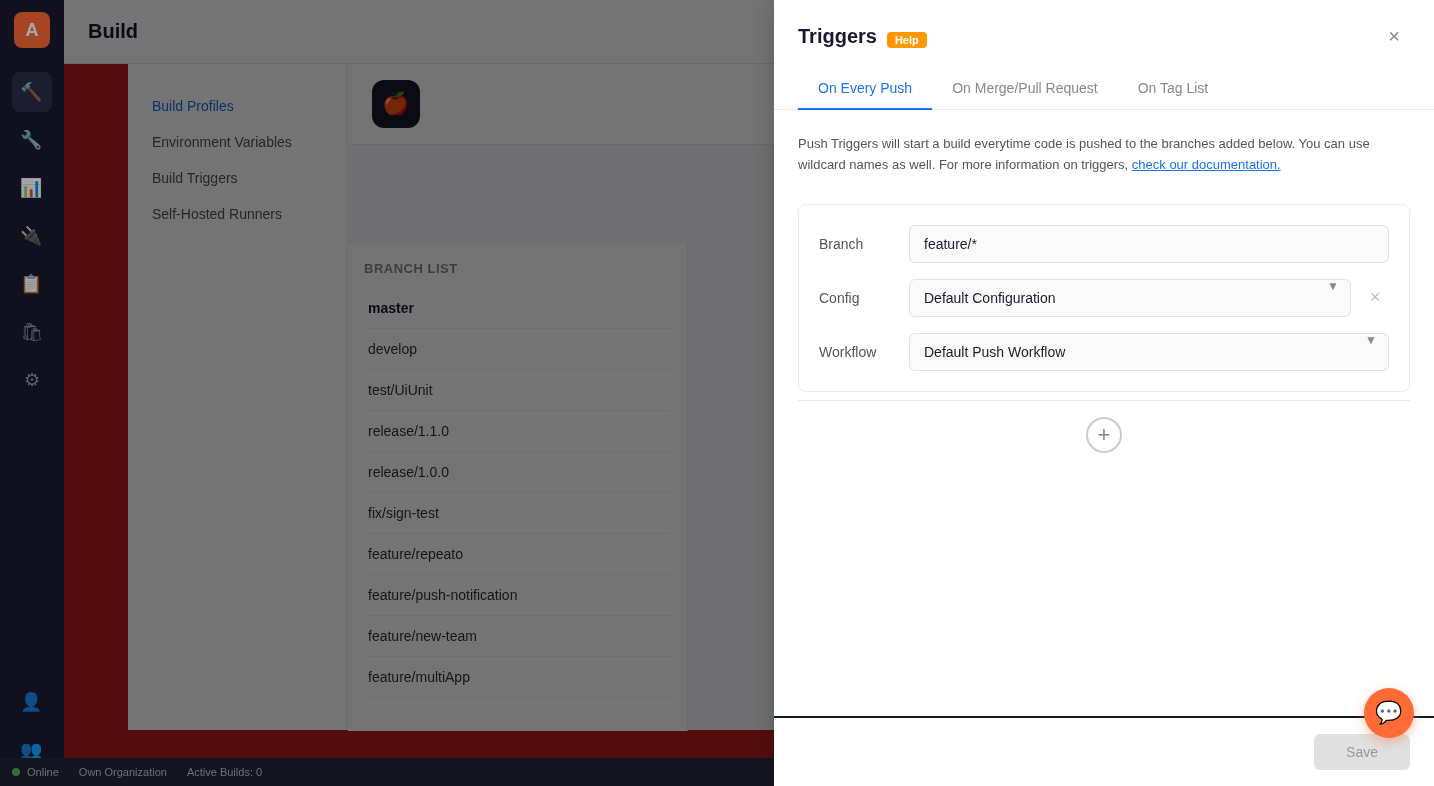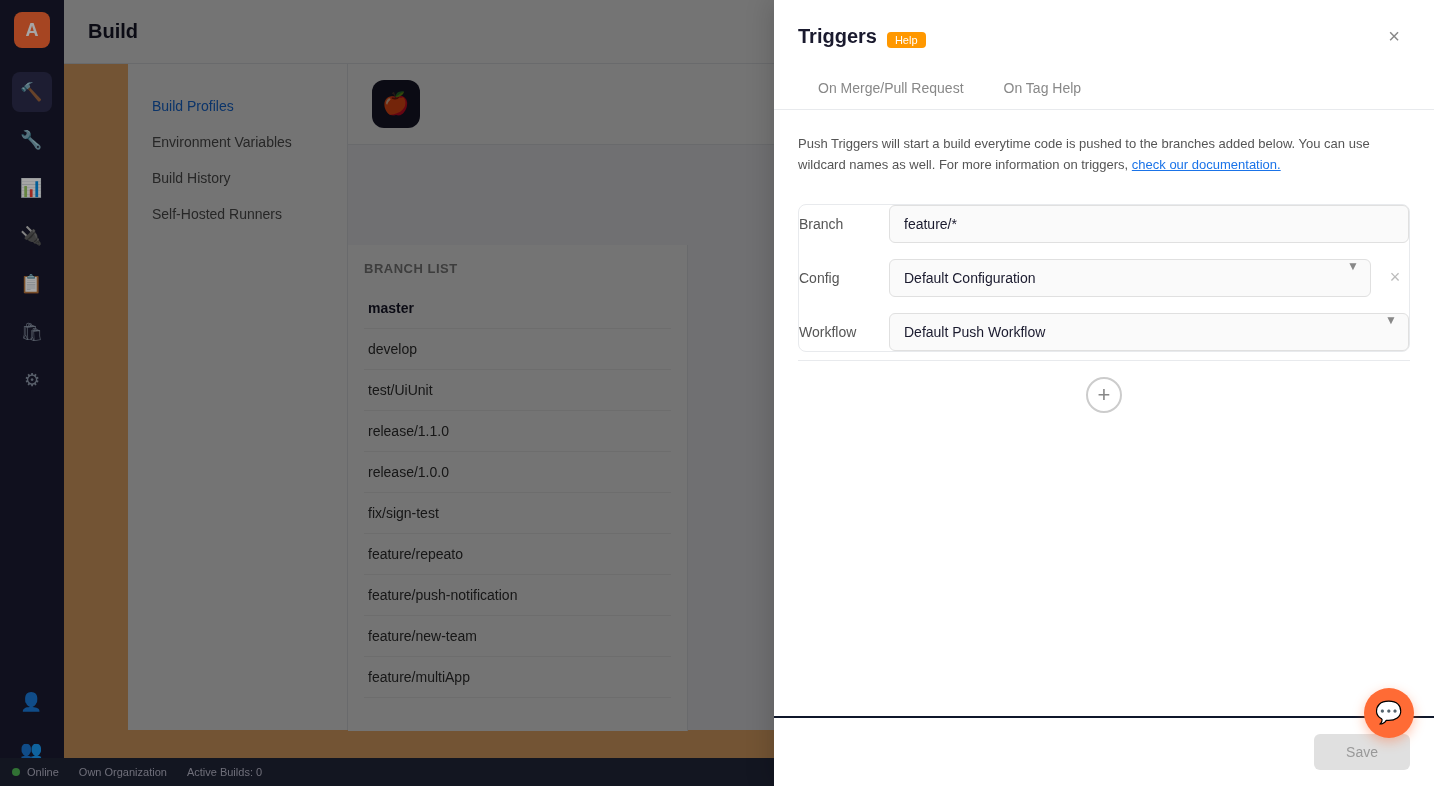--- a/index.html
+++ b/index.html
@@ -53,21 +53,21 @@
       font-size: 11px;
       gap: 20px;
       z-index: 10;
     }
     .status-dot { width: 8px; height: 8px; border-radius: 50%; background: #4caf50; display: inline-block; margin-right: 4px; }
 
     
     .main-content {
       position: absolute;
       left: 64px; top: 0; right: 0; bottom: 28px;
-      background: #fdba74;
+      background: #b91c1c;
       filter: brightness(0.7);
     }
 
     
     .top-bar {
       background: white;
       padding: 0 24px;
       height: 64px;
       display: flex; align-items: center;
       border-bottom: 1px solid #e8eaed;
@@ -170,21 +170,21 @@
       margin-bottom: 16px;
     }
     .modal-title {
       font-size: 20px; font-weight: 600; color: #1a1a2e;
       display: flex; align-items: flex-end; gap: 10px;
     }
     .help-badge {
       background: #ff9800;
       color: white;
       font-size: 11px;
-      font-weight: 400;
+      font-weight: 700;
       padding: 2px 8px;
       border-radius: 4px;
     }
     .modal-close {
       width: 32px; height: 32px;
       border: none; background: none;
       font-size: 20px; color: #888;
       cursor: pointer;
       display: flex; align-items: center; justify-content: center;
     }
@@ -220,20 +220,21 @@
       margin-bottom: 28px;
     }
     .modal-description a {
       color: #1a73e8;
     }
 
     
     .trigger-card {
       border: 1px solid #e8eaed;
       border-radius: 8px;
+      padding: 20px;
       margin-bottom: 8px;
     }
     .trigger-field {
       display: flex; align-items: center;
       margin-bottom: 16px;
     }
     .trigger-field:last-child { margin-bottom: 0; }
     .field-label {
       width: 90px;
       font-size: 14px;
@@ -357,21 +358,21 @@
 
 <div class="main-content">
 
   <div class="top-bar">
     <span class="top-bar-title">Build</span>
   </div>
 
   <div class="sub-sidebar">
     <div class="sub-sidebar-item active">Build Profiles</div>
     <div class="sub-sidebar-item">Environment Variables</div>
-    <div class="sub-sidebar-item">Build History</div>
+    <div class="sub-sidebar-item">Build Triggers</div>
     <div class="sub-sidebar-item">Self-Hosted Runners</div>
   </div>
 
   <div class="content-panel">
 
     <div class="app-header">
       <div class="app-icon">🍎</div>
       <div style="margin-left:auto; font-size:13px; color:#555;">
         <span>Configura</span>
       </div>
@@ -402,22 +403,23 @@
 <div class="modal">
   <div class="modal-header">
     <div class="modal-title-row">
       <div class="modal-title">
         <span>Triggers</span>
         <span class="help-badge">Help</span>
       </div>
       <button class="modal-close">×</button>
     </div>
     <div class="modal-tabs">
+      <div class="modal-tab active">On Every Push</div>
       <div class="modal-tab">On Merge/Pull Request</div>
-      <div class="modal-tab">On Tag Help</div>
+      <div class="modal-tab">On Tag List</div>
     </div>
   </div>
 
   <div class="modal-body">
     <div class="modal-description">
       <span>Push Triggers will start a build everytime code is pushed to the branches added below. You can use wildcard names as well. For more information on triggers,</span>
       <a href="#">check our documentation.</a>
     </div>
 
     <div class="trigger-card">

